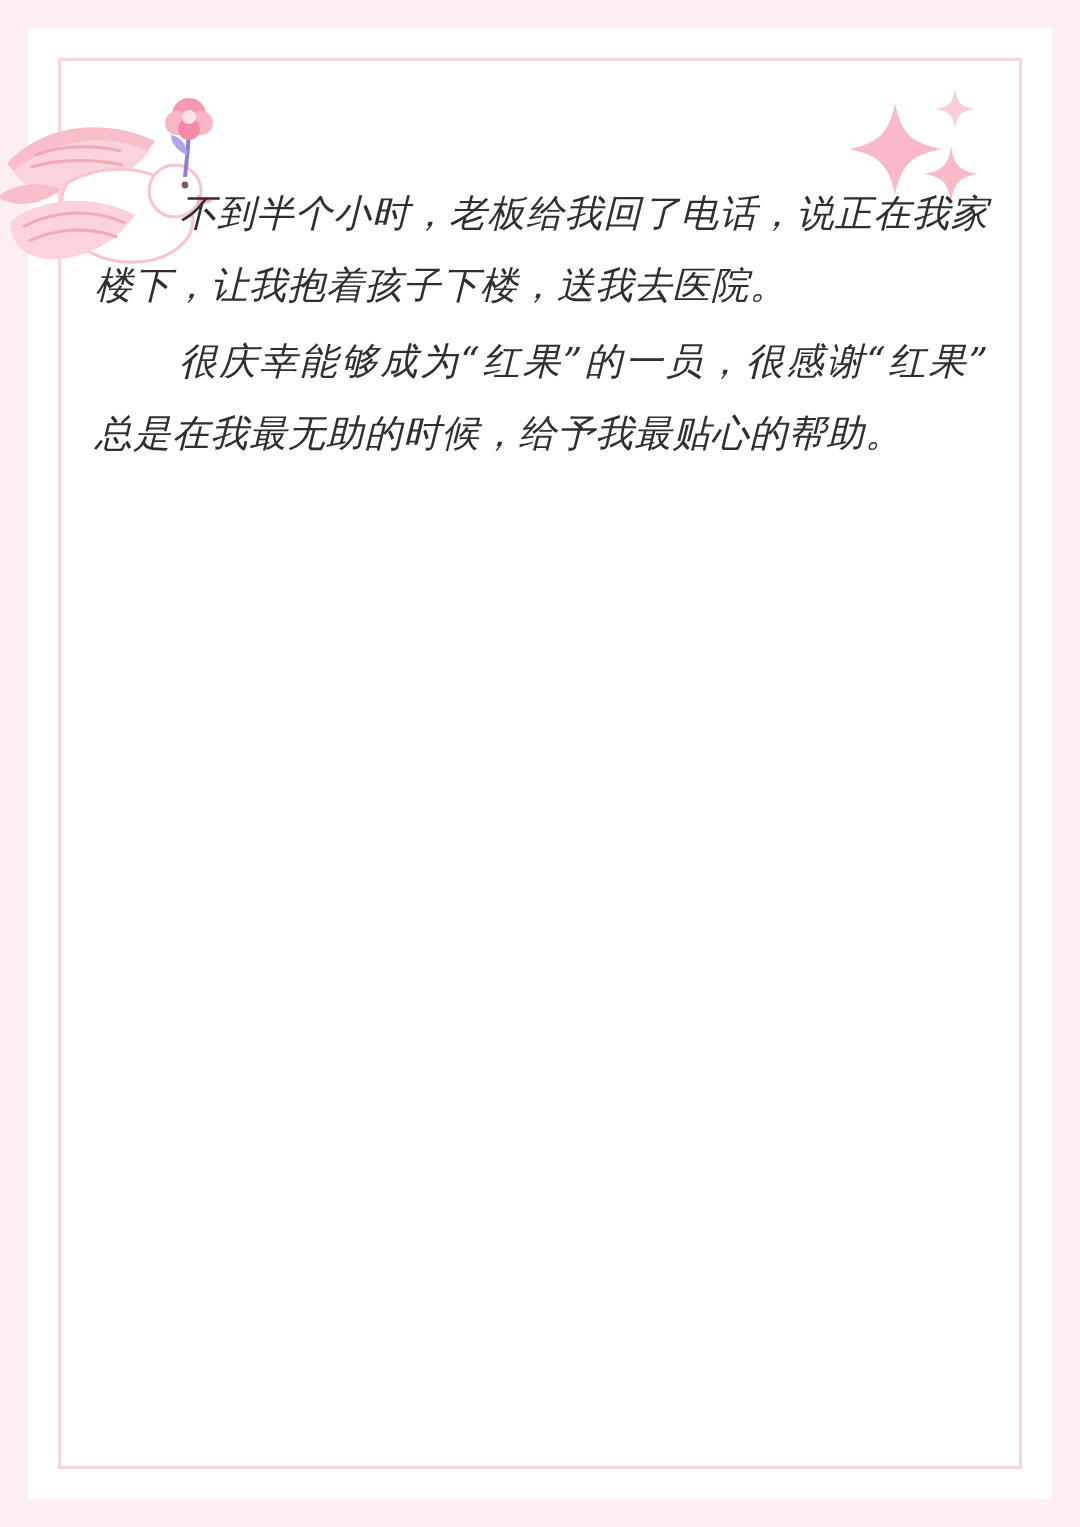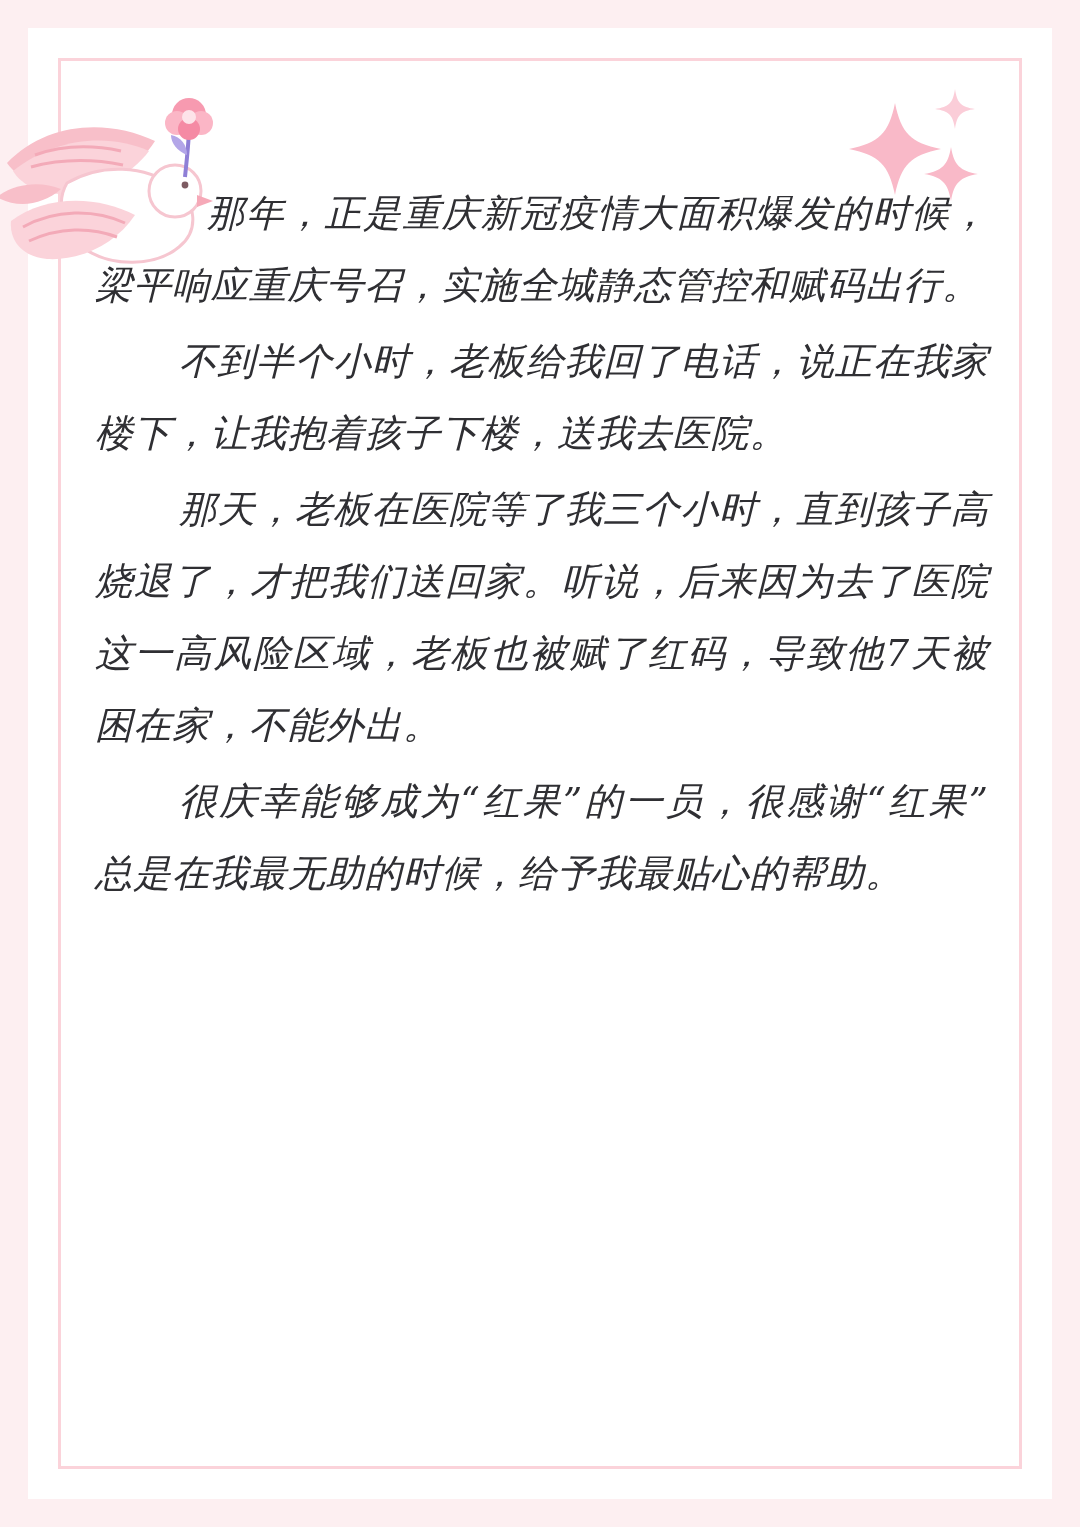--- a/index.html
+++ b/index.html
@@ -131,21 +131,19 @@
 
       <div class="sparkles">
         <svg viewBox="0 0 150 130" width="150" height="130" xmlns="http://www.w3.org/2000/svg">
           <path d="M52 22 C58 52 68 62 98 68 C68 74 58 84 52 114 C46 84 36 74 6 68 C36 62 46 52 52 22 Z" fill="#f9b9c8"></path>
           <path d="M108 66 C111 84 117 90 135 93 C117 96 111 102 108 120 C105 102 99 96 81 93 C99 90 105 84 108 66 Z" fill="#f9b9c8"></path>
           <path d="M112 8 C114 22 118 26 132 28 C118 30 114 34 112 48 C110 34 106 30 92 28 C106 26 110 22 112 8 Z" fill="#fbcdd8"></path>
         </svg>
       </div>
 
       <div class="letter-body">
-        <p class="para first">那年，正是重庆新冠疫情大面积爆发的时候，梁平响应重庆号召，实施全城静态管控和赋码出行。</p>
         <p class="para">不到半个小时，老板给我回了电话，说正在我家楼下，让我抱着孩子下楼，送我去医院。</p>
-        <p class="para">那天，老板在医院等了我三个小时，直到孩子高烧退了，才把我们送回家。听说，后来因为去了医院这一高风险区域，老板也被赋了红码，导致他7天被困在家，不能外出。</p>
         <p class="para">很庆幸能够成为“红果”的一员，很感谢“红果”总是在我最无助的时候，给予我最贴心的帮助。</p>
       </div>
 
     </div>
   </div>
 </div>
 
 </body></html>

